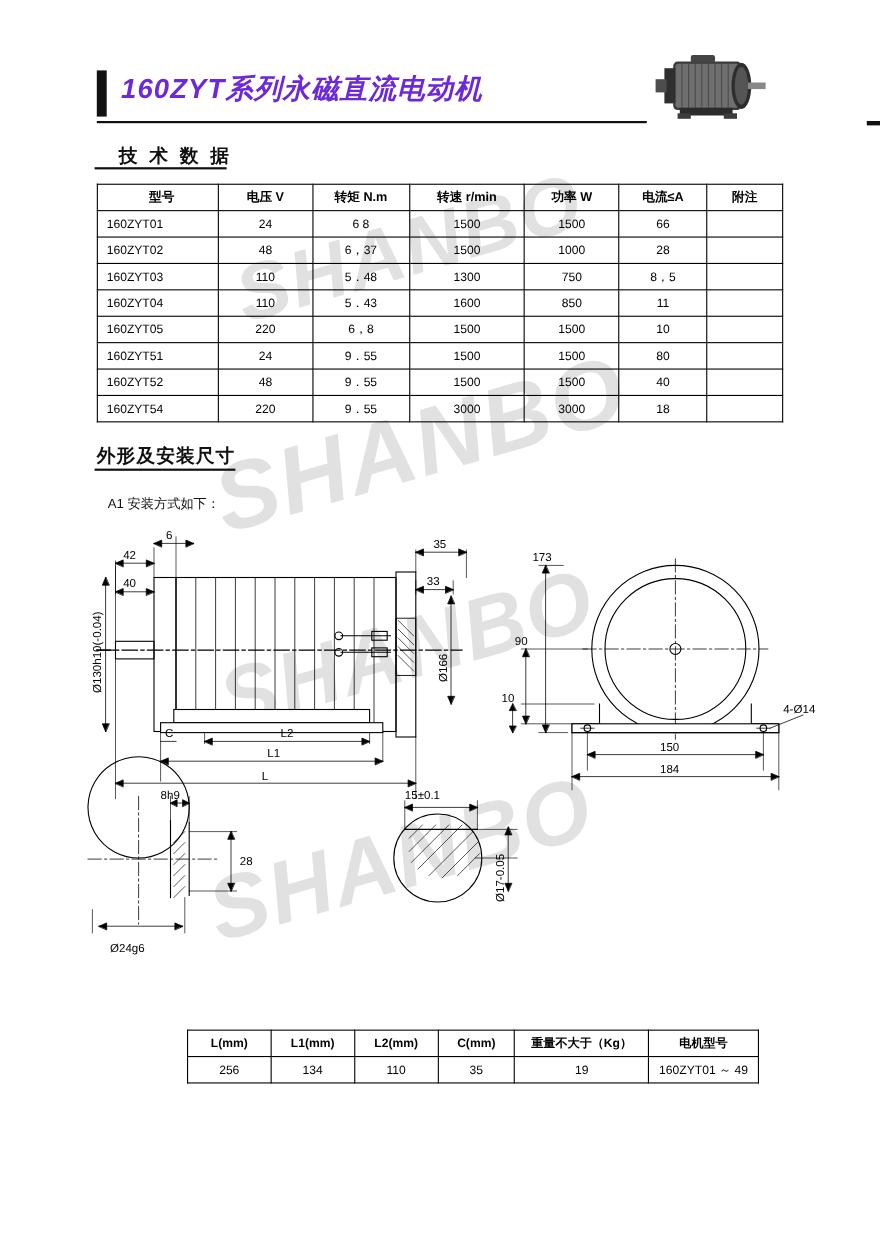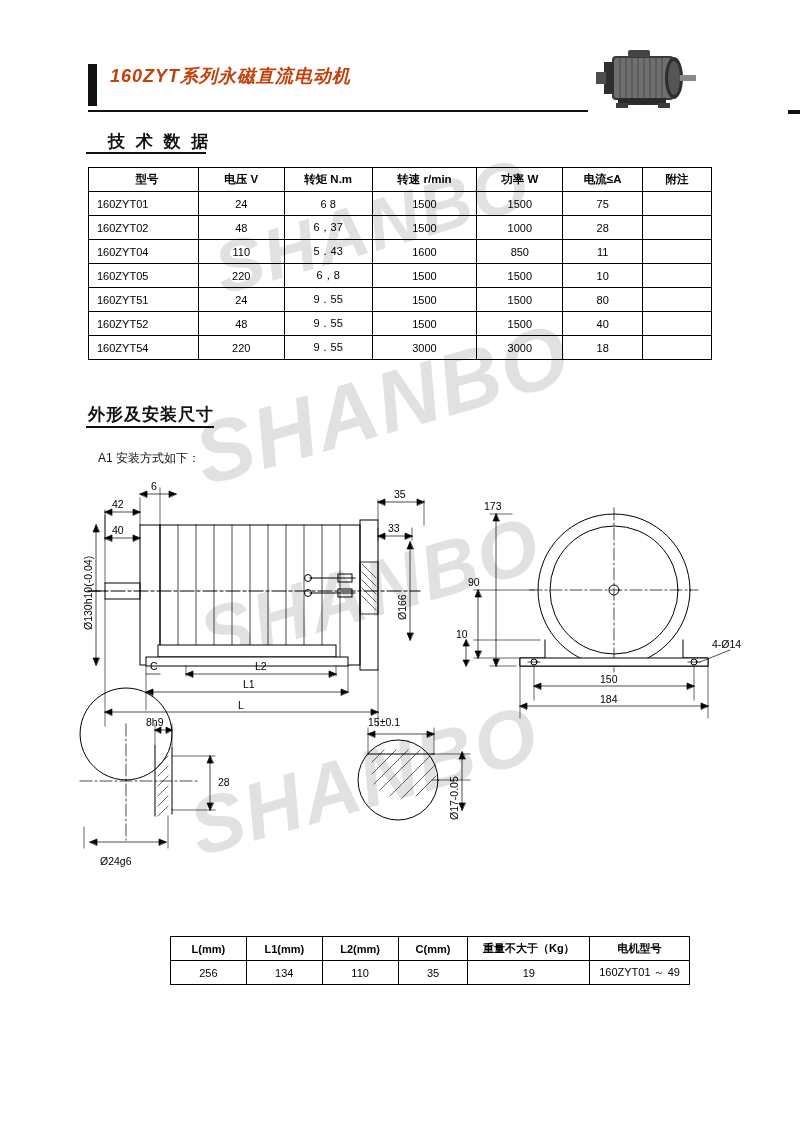--- a/index.html
+++ b/index.html
@@ -18,22 +18,22 @@
   }
   .wm1{left:210px;top:185px;font-size:72px;}
   .wm2{left:190px;top:355px;font-size:86px;}
   .wm3{left:195px;top:545px;font-size:78px;}
   .wm4{left:185px;top:735px;font-size:80px;}
 
   
   .hdr{position:absolute;left:88px;top:62px;width:624px;}
   .hdr .bar{position:absolute;left:0;top:2px;width:9px;height:42px;background:#111;}
   .hdr .title{
-    position:absolute;left:22px;top:2px;font-size:18px;font-weight:bold;
-    font-style:italic;color:#c2410c;letter-spacing:1px;white-space:nowrap;
+    position:absolute;left:22px;top:2px;font-size:25px;font-weight:bold;
+    font-style:italic;color:#6d28d9;letter-spacing:1px;white-space:nowrap;
   }
   .hdr .rule{position:absolute;left:0;top:48px;width:500px;height:2px;background:#111;}
   .hdr .rule2{position:absolute;left:700px;top:48px;width:22px;height:4px;background:#111;}
 
   
   .motor{position:absolute;left:592px;top:48px;width:110px;height:66px;}
 
   
   .sec{position:absolute;font-size:17px;font-weight:bold;color:#111;letter-spacing:3px;}
   .sec-underline{position:absolute;height:2px;background:#111;}
@@ -127,30 +127,39 @@
           <td>附注</td>
         </tr>
       </thead>
       <tbody>
         <tr>
             <td>160ZYT01</td>
             <td>24</td>
             <td>6 8</td>
             <td>1500</td>
             <td>1500</td>
-            <td>75</td>
+            <td>66</td>
             <td></td>
           </tr>
         <tr>
             <td>160ZYT02</td>
             <td>48</td>
             <td>6，37</td>
             <td>1500</td>
             <td>1000</td>
             <td>28</td>
+            <td></td>
+          </tr>
+        <tr>
+            <td>160ZYT03</td>
+            <td>110</td>
+            <td>5．48</td>
+            <td>1300</td>
+            <td>750</td>
+            <td>8，5</td>
             <td></td>
           </tr>
         <tr>
             <td>160ZYT04</td>
             <td>110</td>
             <td>5．43</td>
             <td>1600</td>
             <td>850</td>
             <td>11</td>
             <td></td>

